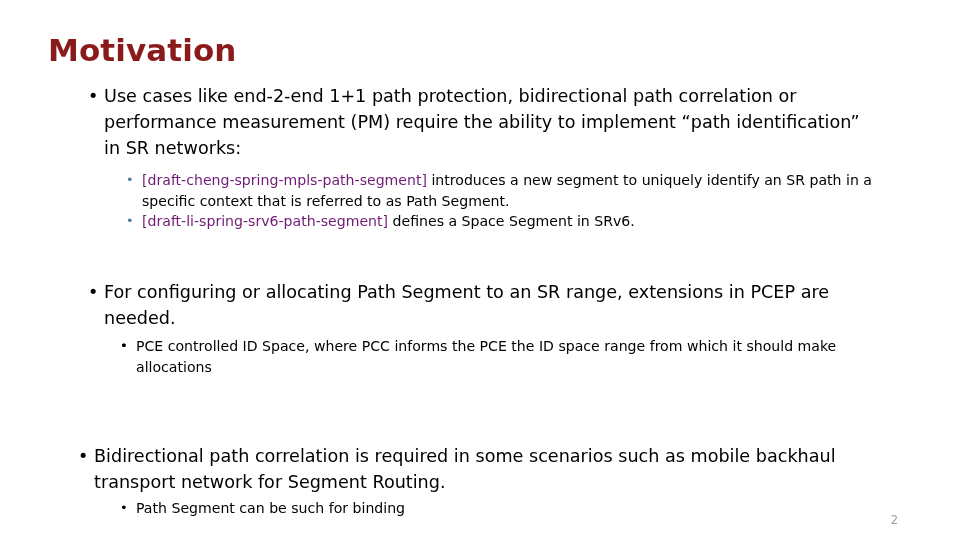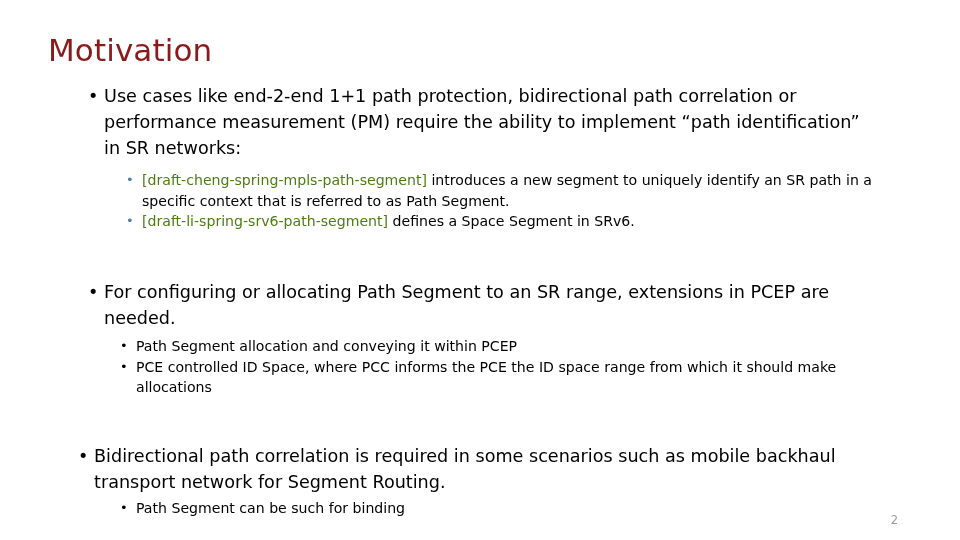--- a/index.html
+++ b/index.html
@@ -22,21 +22,21 @@
   }
 
   
   .slide-title {
     position: absolute;
     left: 48px;
     top: 30px;
     font-size: 31px;
     line-height: 40px;
     color: #8B1A1A;
-    font-weight: 400;
+    font-weight: 700;
     letter-spacing: 0.1px;
     white-space: nowrap;
   }
 
   
   .body-area {
     position: absolute;
     left: 0;
     top: 84px;
     width: 960px;
@@ -77,21 +77,21 @@
     position: absolute;
     left: 6px;
     top: 0;
     font-size: 13px;
     line-height: 20.6px;
   }
   .dot-blue { color: #4E7FA0; }
   .dot-dark { color: #000000; }
 
   .link-blue {
-    color: #4d7c0f;
+    color: #701a75;
     text-align: right;
   }
 
   
   .blk-b1       { position:absolute; left: 80px;  top: 0px;   width: 800px; }
   .blk-b1-subs  { position:absolute; left: 120px; top: 86px;  width: 790px; }
   .blk-b2       { position:absolute; left: 80px;  top: 196px; width: 810px; }
   .blk-b2-subs  { position:absolute; left: 114px; top: 252px; width: 790px; }
   .blk-b3       { position:absolute; left: 70px;  top: 360px; width: 820px; }
   .blk-b3-subs  { position:absolute; left: 114px; top: 414px; width: 790px; }
@@ -136,21 +136,20 @@
     <div class="blk-b2">
       <div class="l1">
         <span class="dot">•</span>
         <span class="l1-wrap">For configuring or allocating Path Segment to an SR range, extensions in PCEP are needed.</span>
       </div>
     </div>
 
     <div class="blk-b2-subs">
       <div class="l2">
         <span class="dot dot-dark">•</span>
-        <span>Path Segment allocation and conveying it within PCEP</span>
       </div>
       <div class="l2">
         <span class="dot dot-dark">•</span>
         <span>PCE controlled ID Space, where PCC informs the PCE the ID space range from which it should make allocations</span>
       </div>
     </div>
 
     <div class="blk-b3">
       <div class="l1">
         <span class="dot">•</span>

